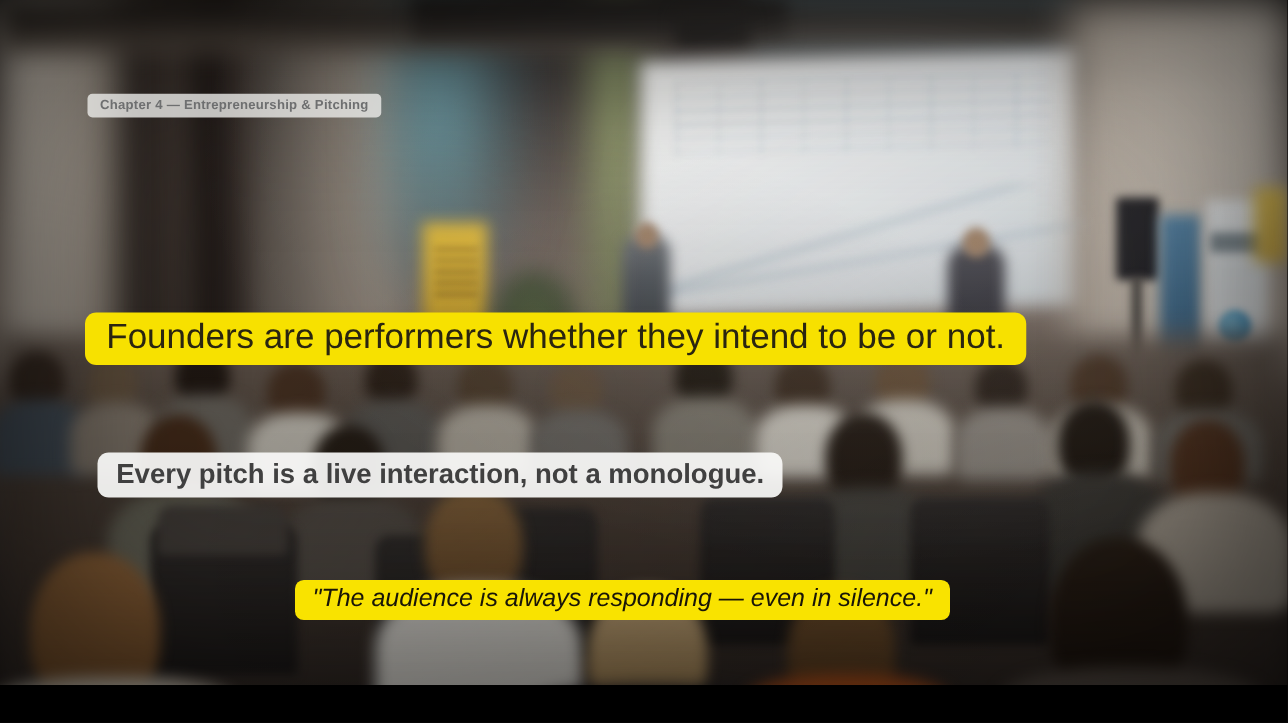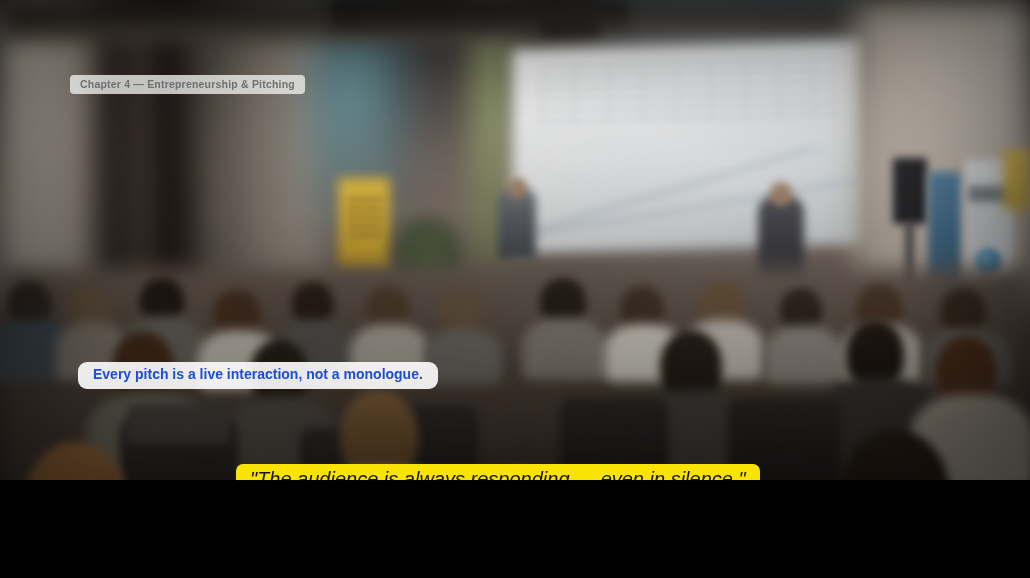--- a/index.html
+++ b/index.html
@@ -3,21 +3,21 @@
 <meta charset="utf-8">
 <style>
   html, body {
     margin: 0;
     padding: 0;
     background: #000;
   }
   #slide {
     position: relative;
     width: 1030px;
-    height: 480px;
+    height: 548px;
     overflow: hidden;
     font-family: "Liberation Sans", sans-serif;
     background: #0d0b0a;
   }
 
   
   #photo {
     position: absolute;
     inset: 0;
     overflow: hidden;
@@ -285,22 +285,22 @@
     font-size: 28px;
     font-weight: normal;
     padding: 4px 17px 7px;
     border-radius: 9px;
     line-height: 1.1;
   }
   .bullet {
     left: 78px;
     top: 362px;
     background: rgba(249,249,248,.93);
-    color: #1d4ed8;
-    font-size: 14px;
+    color: #404040;
+    font-size: 22px;
     font-weight: bold;
     padding: 5px 15px 7px;
     border-radius: 9px;
     line-height: 1.1;
   }
   .quote {
     left: 236px;
     top: 464px;
     background: #f9e300;
     color: #191508;
@@ -411,19 +411,20 @@
     <div class="layer shoulders" style="left:596px;top:540px; width:164px; height:48px; background:#c85a1e;"></div>
 
     <div class="grain"></div>
     <div class="vignette"></div>
   </div>
 
   <div id="overlay">
     <div class="band eyebrow">Chapter 4 — Entrepreneurship &amp; Pitching</div>
 
 
+    <div class="band subtitle">Founders are performers whether they intend to be or not.</div>
 
     <div class="band bullet">Every pitch is a live interaction, not a monologue.</div>
 
     <div class="band quote">"The audience is always responding — even in silence."</div>
   </div>
 
 </div>
 
 </body></html>

